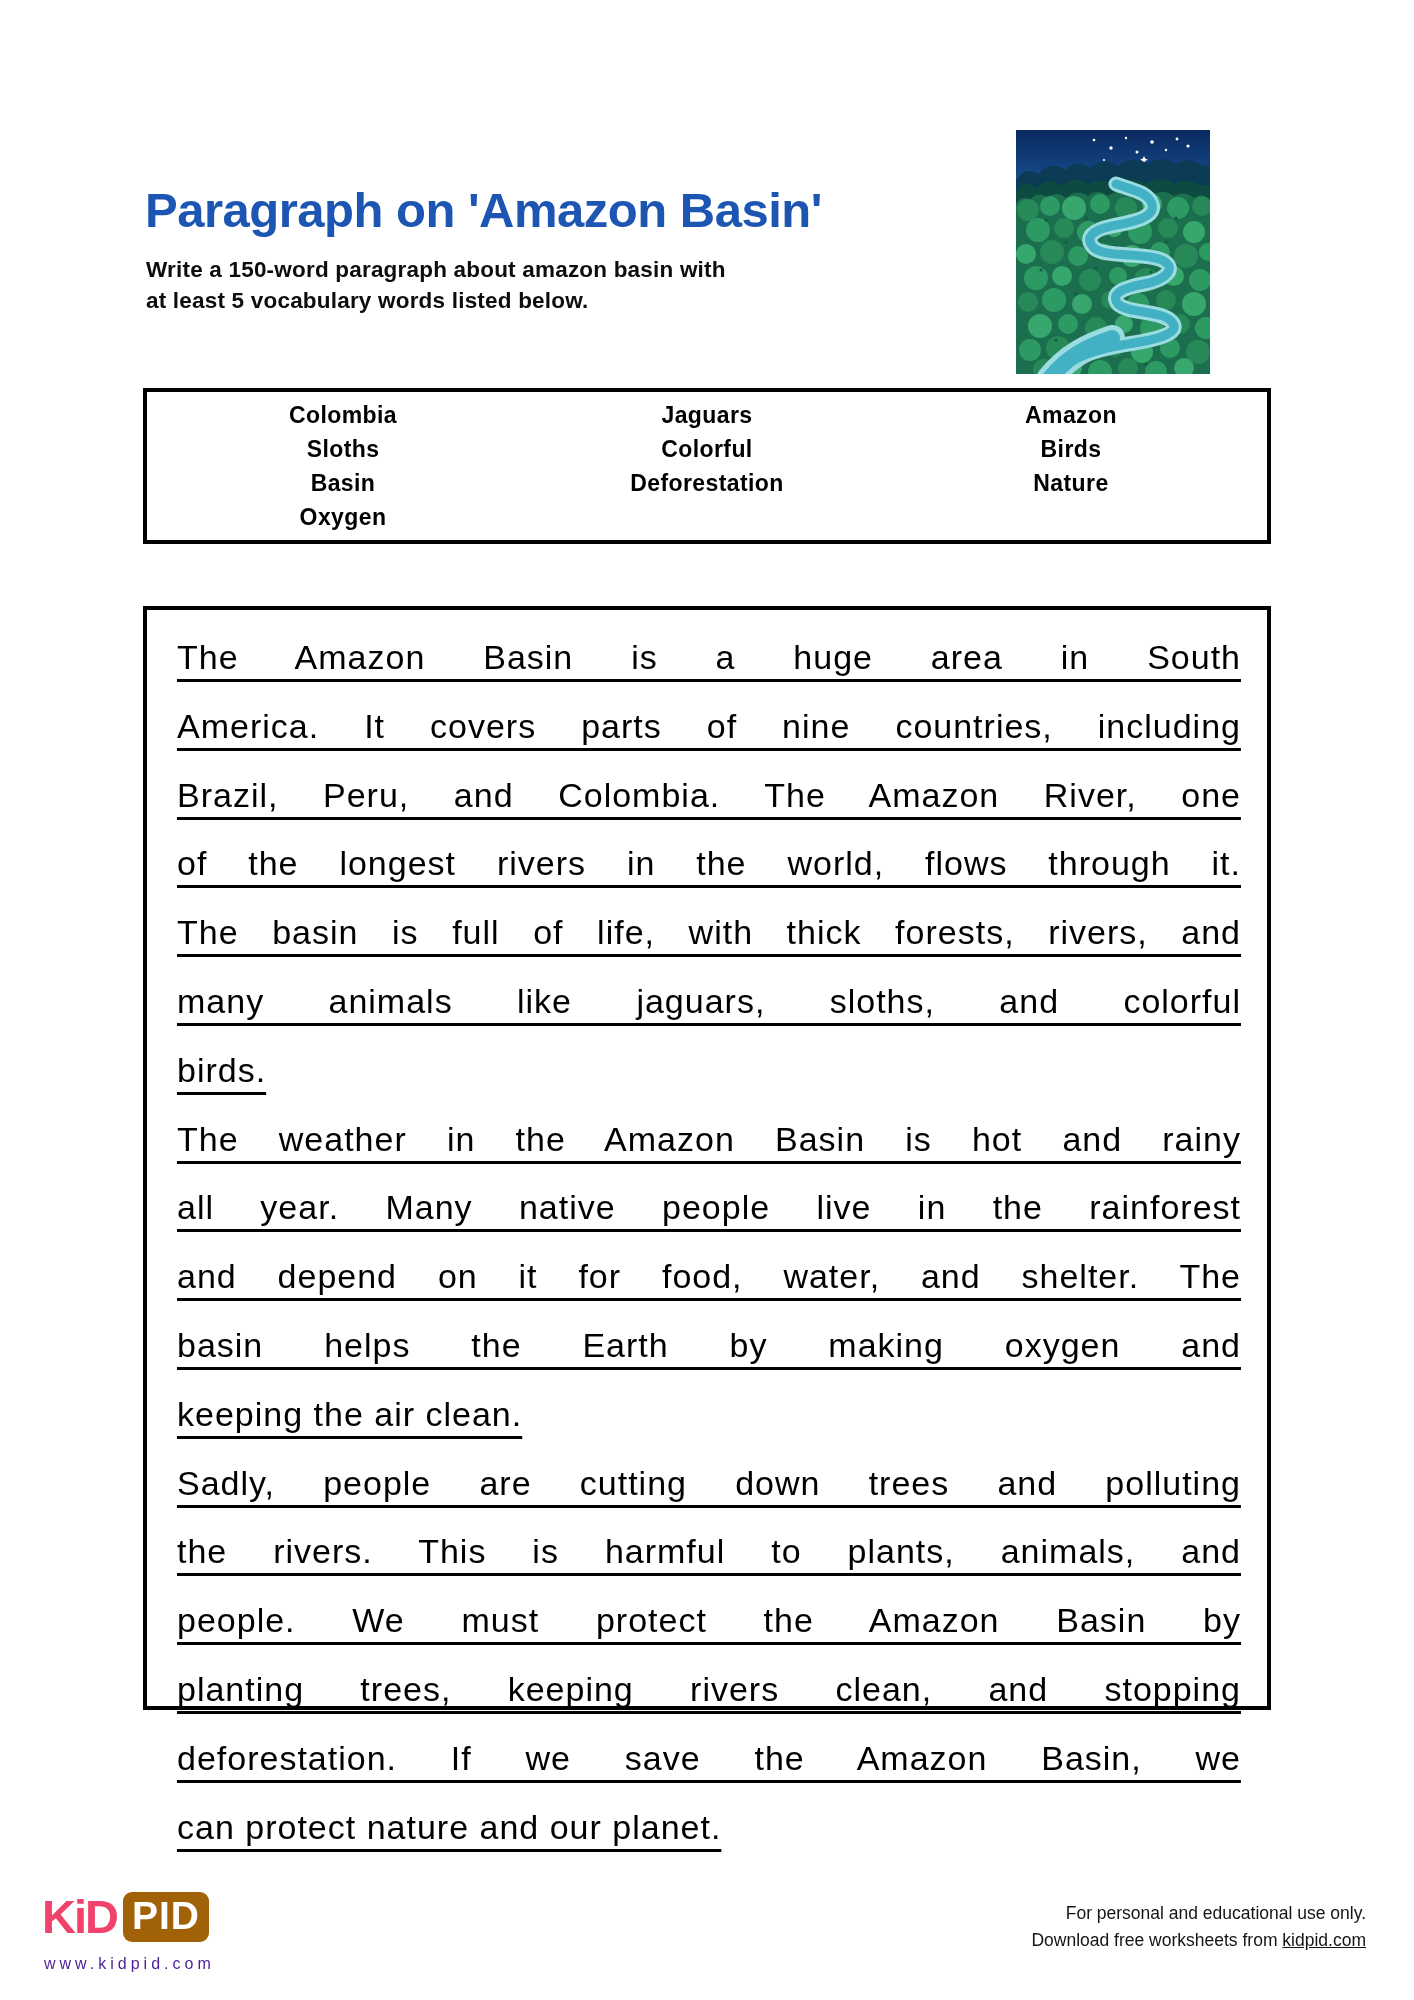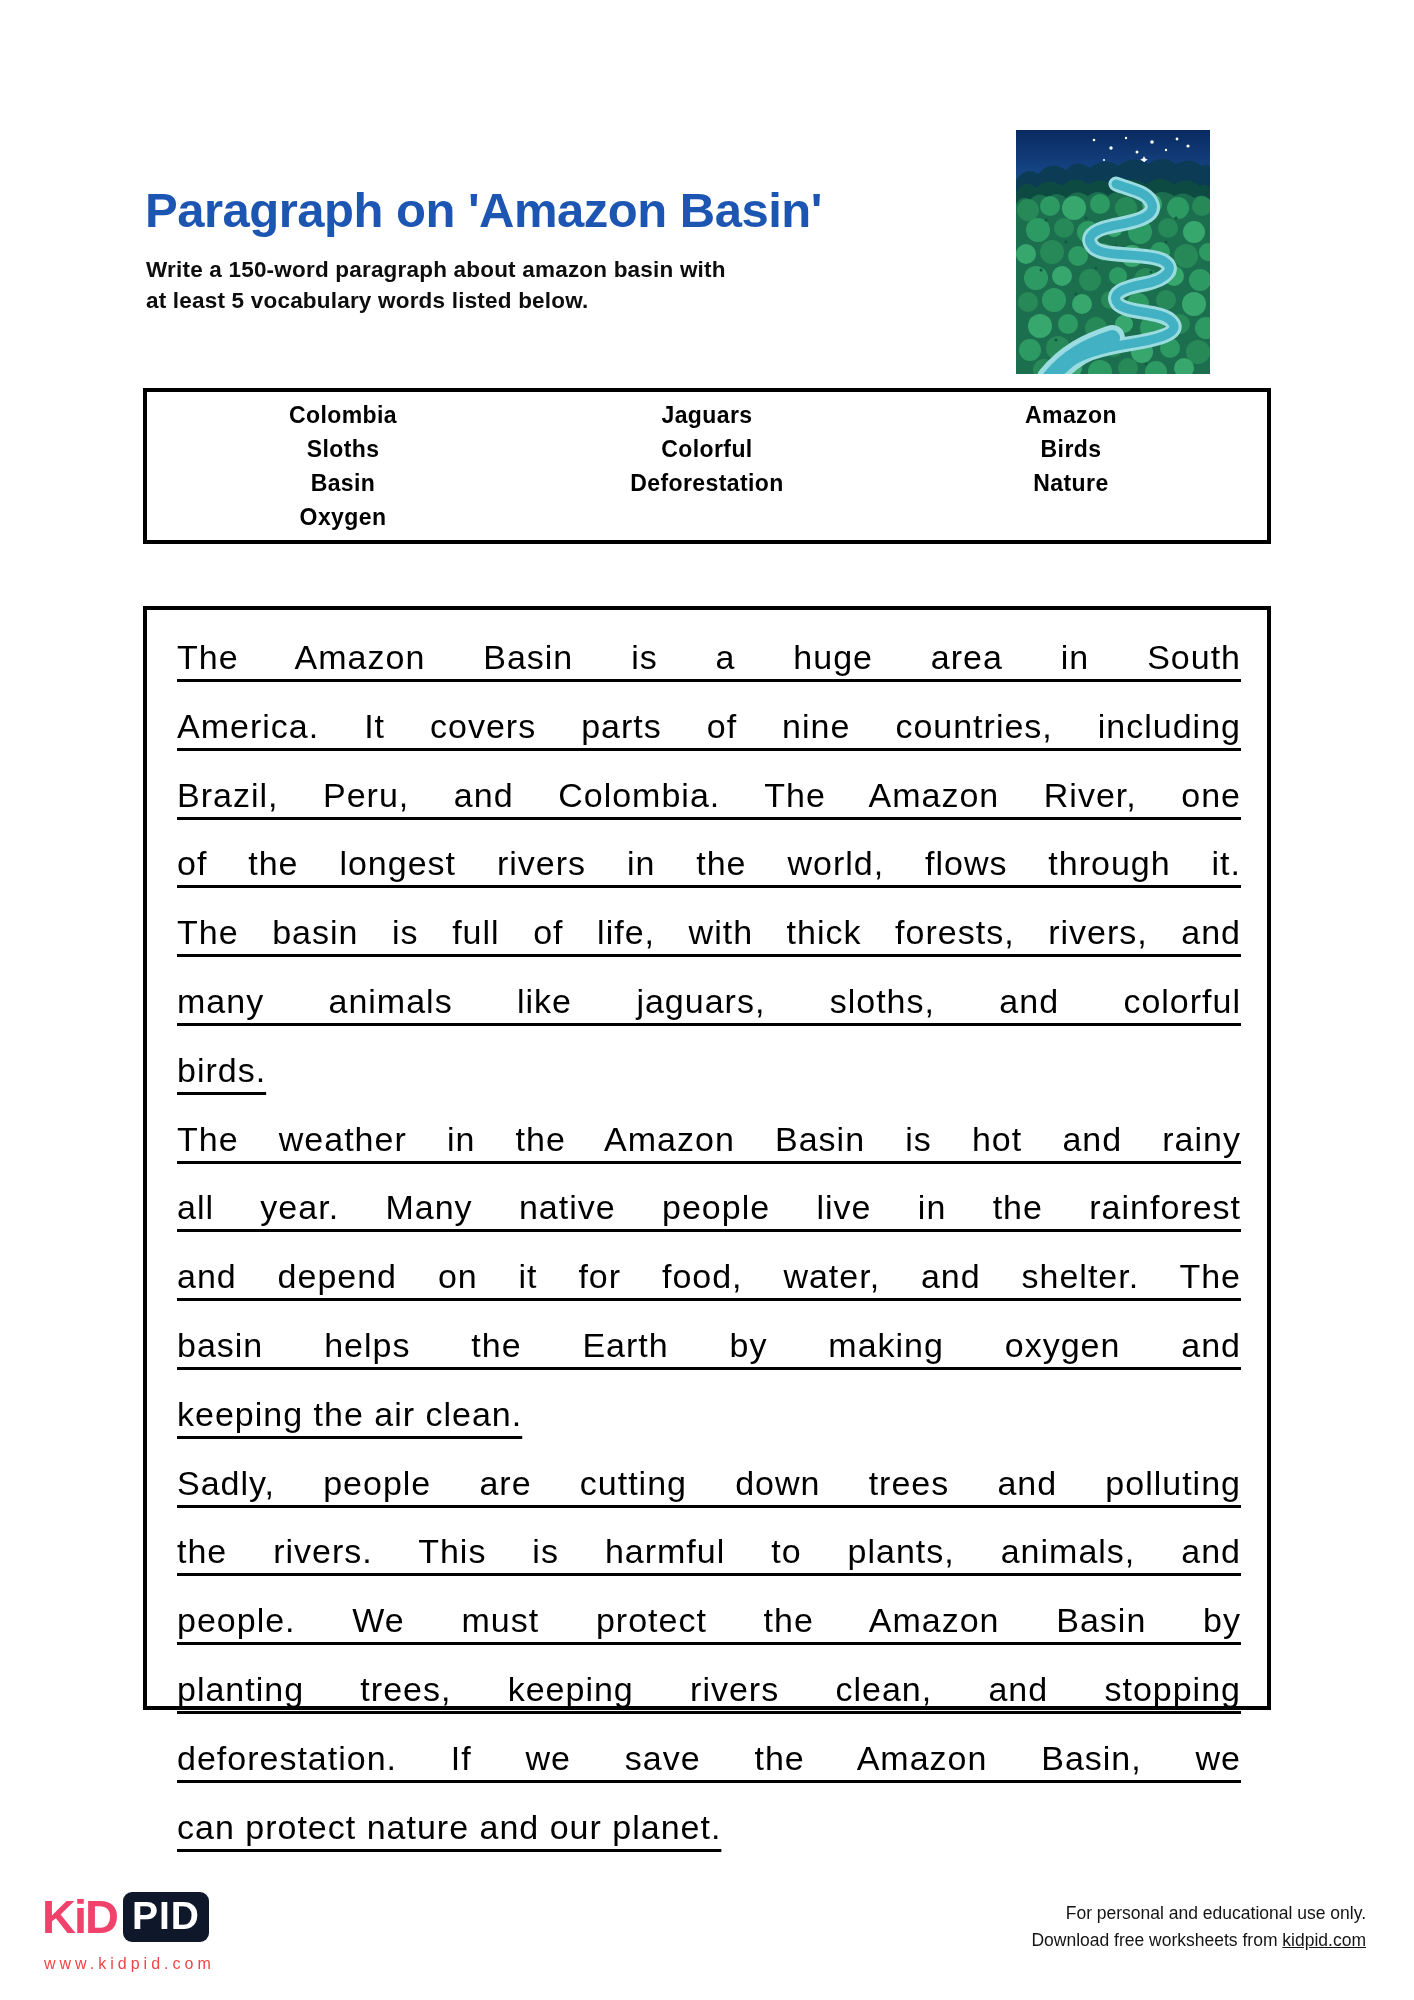--- a/index.html
+++ b/index.html
@@ -29,21 +29,21 @@
   .para-line{height:68.8px;line-height:74px;font-size:34px;font-weight:400;letter-spacing:1px;
              text-decoration:underline;text-decoration-thickness:3px;text-underline-offset:10px;
              text-decoration-skip-ink:none;white-space:pre;color:#000;}
   .para-line.just{white-space:normal;text-align:justify;text-align-last:justify;}
 
   
   .logo{position:absolute;left:42px;top:1892px;display:flex;align-items:center;text-align:right;}
   .logo-kid{font-size:47px;font-weight:900;letter-spacing:-2px;line-height:50px;}
   .logo-pid{display:inline-block;margin-left:6px;border-radius:9px;padding:3px 9px 5px 9px;
             font-size:39px;font-weight:900;letter-spacing:1px;line-height:42px;}
-  .logo-site{position:absolute;left:44px;top:1955px;font-size:16px;letter-spacing:4px;color:#ef4444;text-align:center;}
+  .logo-site{position:absolute;left:44px;top:1955px;font-size:16px;letter-spacing:4px;color:#4c1d95;text-align:center;}
   .note{position:absolute;right:48px;top:1900px;text-align:right;font-size:17.5px;
         line-height:27px;color:#141414;}
   .note a,.note .lnk{color:#141414;text-decoration:underline;cursor:pointer;}
 </style>
 </head>
 <body>
 
 <div class="page">
 
   <div class="title" style="color: rgb(29, 85, 178);">Paragraph on 'Amazon Basin'</div>
@@ -198,21 +198,21 @@
         <div class="para-line just">the rivers. This is harmful to plants, animals, and</div>
         <div class="para-line just">people. We must protect the Amazon Basin by</div>
         <div class="para-line just">planting trees, keeping rivers clean, and stopping</div>
         <div class="para-line just">deforestation. If we save the Amazon Basin, we</div>
         <div class="para-line">can protect nature and our planet.</div>
       </div>
   </div>
 
   <div class="logo">
     <span class="logo-kid" style="color: rgb(240, 66, 107);">KiD</span>
-    <span class="logo-pid" style="background: #0f172a; color: rgb(255, 255, 255);">PID</span>
+    <span class="logo-pid" style="background: #a16207; color: rgb(255, 255, 255);">PID</span>
   </div>
   <div class="logo-site">www.kidpid.com</div>
 
   <div class="note">
     <div>For personal and educational use only.</div>
     <div><span>Download free worksheets from </span><span class="lnk">kidpid.com</span></div>
   </div>
 
 </div>
 

